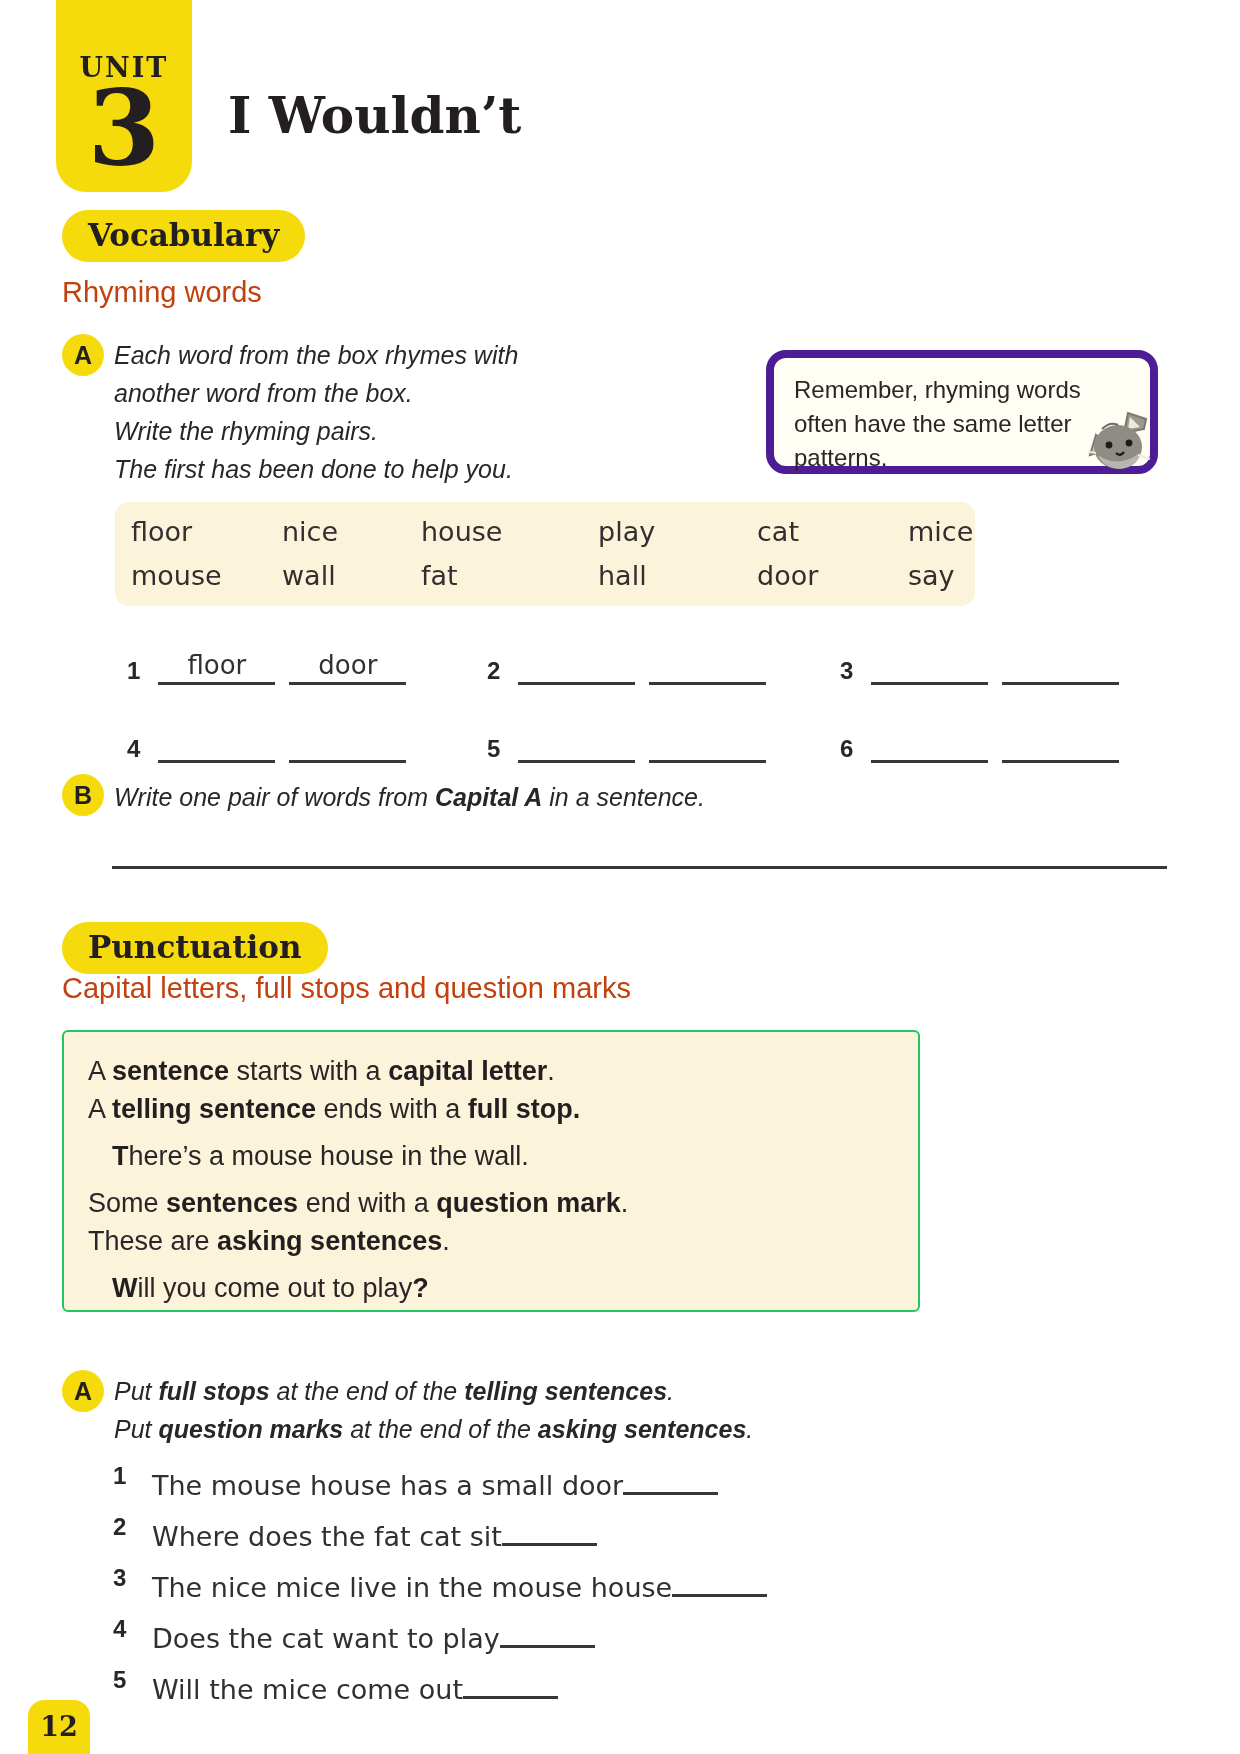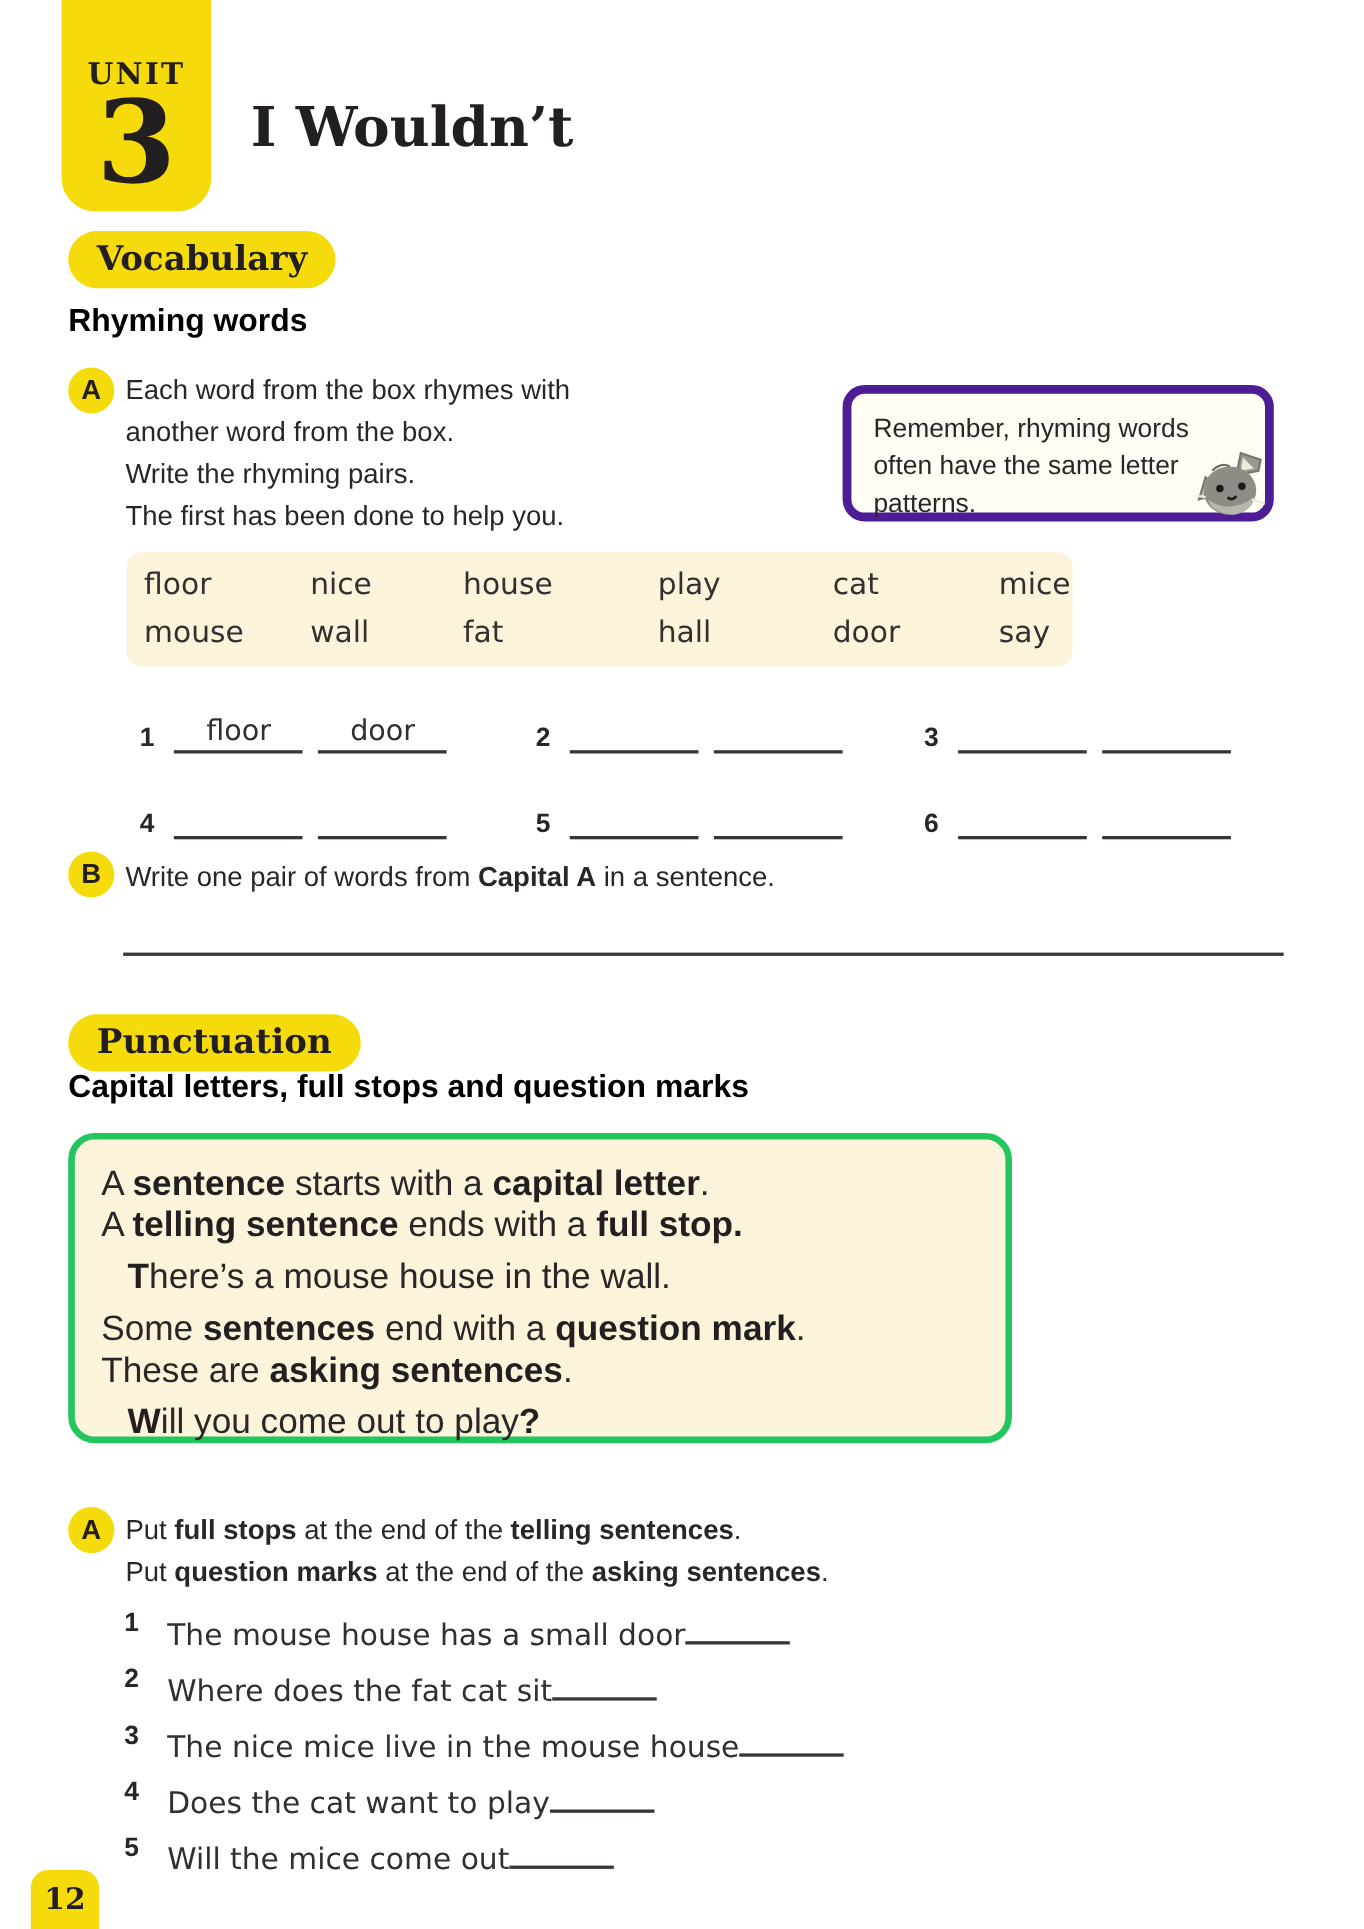--- a/index.html
+++ b/index.html
@@ -13,29 +13,29 @@
               border-radius:0 0 30px 30px;text-align:center;}
   .unit-label{display:block;margin-top:52px;font-size:27px;letter-spacing:2px;}
   .unit-number{display:block;font-size:104px;line-height:92px;}
   .page-title{position:absolute;left:228px;top:86px;font-size:50px;}
 
   
   .pill{position:absolute;background:#f6db0c;border-radius:26px;padding:7px 26px 9px 26px;
         font-size:31px;}
   .vocab-pill{left:62px;top:210px;}
   .punct-pill{left:62px;top:922px;}
-  .subhead{position:absolute;font-size:29px;font-weight:bold;color:#000000;}
+  .subhead{position:absolute;font-size:29px;font-weight:normal;color:#c2410c;}
   .rhyming-head{left:62px;top:276px;}
   .punct-head{left:62px;top:972px;}
 
   
   .abadge{position:absolute;width:42px;height:42px;border-radius:50%;background:#f6db0c;
           color:#231f20;font-weight:bold;font-size:25px;text-align:center;line-height:42px;}
 
-  .instr{position:absolute;font-size:25px;line-height:38px;color:#2a2627;}
+  .instr{position:absolute;font-size:25px;line-height:38px;color:#2a2627;font-style:italic;}
 
   
   .remember-box{position:absolute;left:766px;top:350px;width:392px;height:124px;
                 background:#fffdf4;border:8px solid #4c1d95;border-radius:20px;
                 padding:15px 20px;box-sizing:border-box;font-size:24px;line-height:34px;}
   .cat{position:absolute;right:-4px;bottom:-16px;}
 
   
   .word-box{position:absolute;left:115px;top:502px;width:860px;height:104px;
             background:#fbf4da;border-radius:14px;}
@@ -50,22 +50,22 @@
              margin-right:18px;color:#2a2627;}
   .blank{display:inline-block;width:117px;border-bottom:3px solid #3a3536;text-align:center;
          font-size:26px;height:34px;line-height:34px;margin-right:14px;vertical-align:bottom;}
   .prow1{top:648px;} .prow2{top:726px;}
   .pc1{left:127px;} .pc2{left:487px;} .pc3{left:840px;}
 
   .write-line{position:absolute;left:112px;top:866px;width:1055px;border-bottom:3px solid #3a3536;}
 
   
   .rule-box{position:absolute;left:62px;top:1030px;width:858px;height:282px;box-sizing:border-box;
-            background:#fbf4da;border:6px solid #22c55e;border-radius:24px;padding:20px 24px;
-            font-size:32px;line-height:38px;color:#2a2627;}
+            background:#fbf4da;border:2px solid #22c55e;border-radius:6px;padding:20px 24px;
+            font-size:27px;line-height:38px;color:#2a2627;}
   .rule-box p{margin:0;}
   .rule-box .example{margin:9px 0 9px 24px;}
   .rule-box b{color:#231f20;}
 
   
   .sentence{position:absolute;white-space:nowrap;font-size:27px;}
   .sentence .num{position:absolute;left:0;top:0;font-family:"Liberation Sans",sans-serif;
                  font-weight:bold;font-size:24px;color:#2a2627;}
   .sentence .stext{margin-left:39px;margin-top:20px;}
   .sblank{display:inline-block;width:95px;border-bottom:3px solid #3a3536;height:30px;

